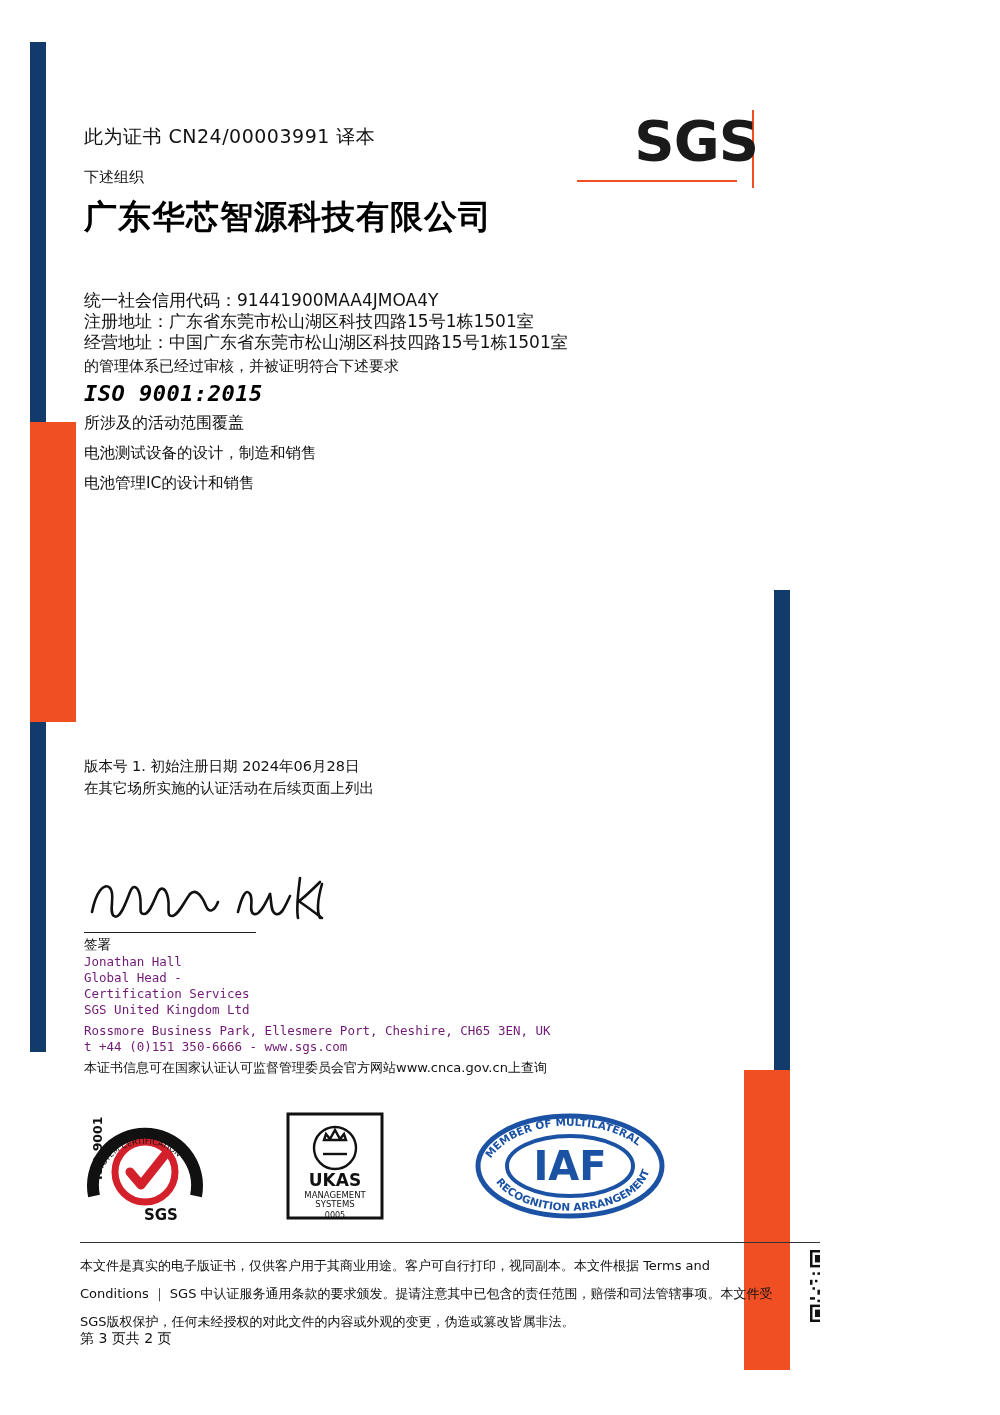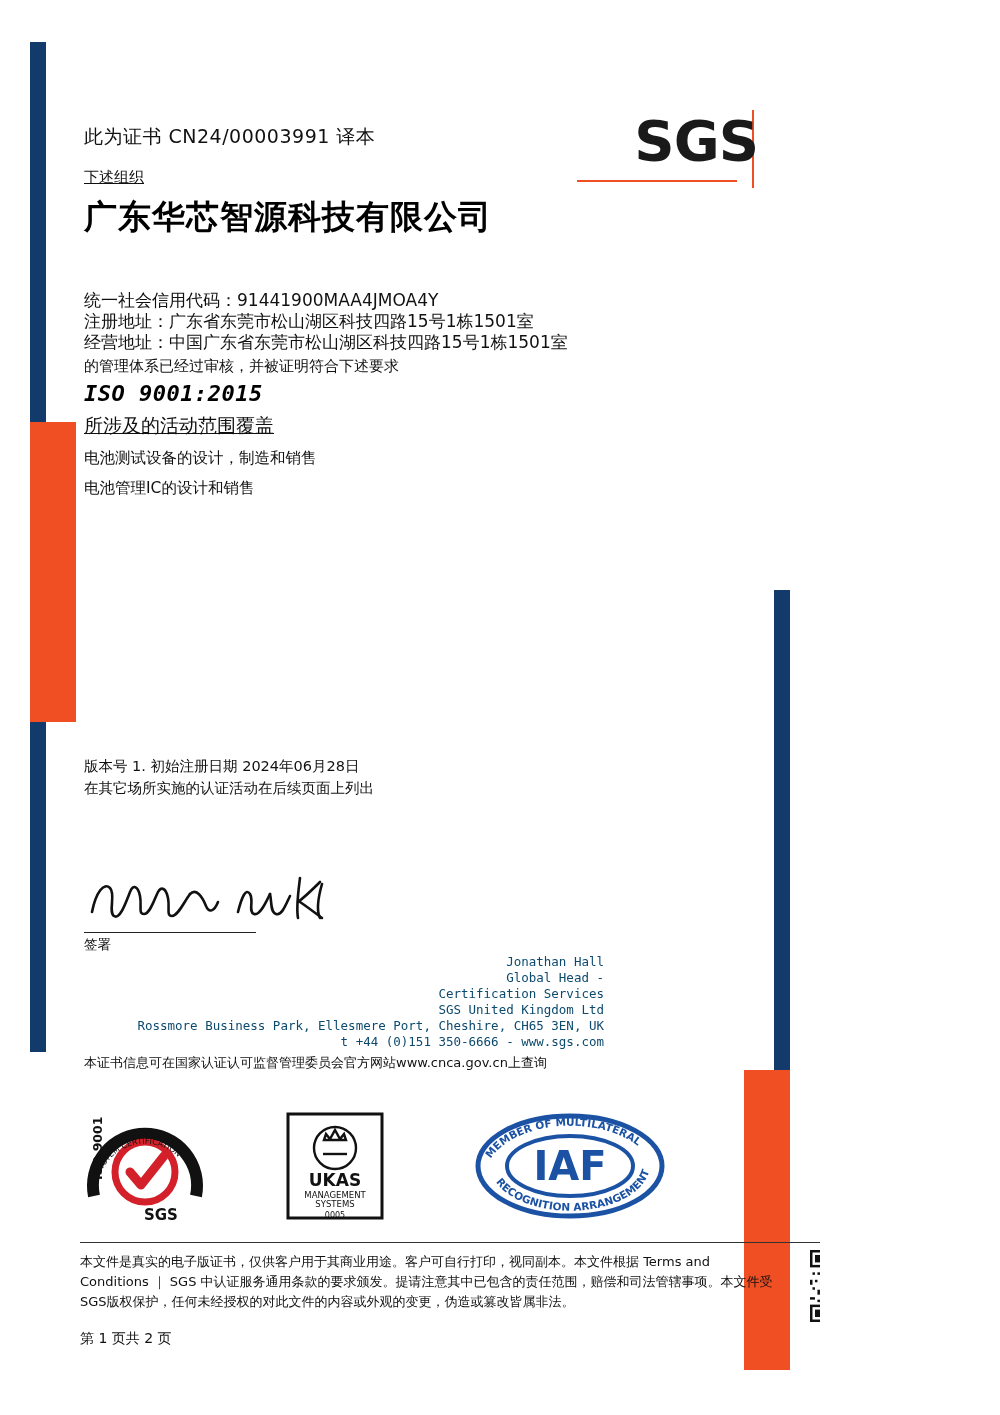--- a/index.html
+++ b/index.html
@@ -68,21 +68,20 @@
     color: #111;
     letter-spacing: 0.5px;
   }
   .org-label {
     position: absolute;
     left: 84px;
     top: 168px;
     font-family: "DejaVu Sans", sans-serif;
     font-size: 15px;
     color: #111;
-    text-decoration: underline;
   }
   .org-name {
     position: absolute;
     left: 84px;
     top: 195px;
     font-family: "DejaVu Sans", sans-serif;
     font-size: 33px;
     font-weight: bold;
     color: #000;
     letter-spacing: 1px;
@@ -146,23 +145,22 @@
     font-family: "DejaVu Sans Mono", monospace;
     font-size: 22px;
     font-weight: bold;
     color: #000;
     letter-spacing: 0.5px;
     font-style: italic;
   }
   .scope-intro {
     margin-top: 7px;
     font-family: "DejaVu Sans", sans-serif;
-    font-size: 19px;
-    color: #111;
-    text-decoration: underline;
+    font-size: 16px;
+    color: #111;
   }
   .scope-line {
     margin-top: 9px;
     font-family: "DejaVu Sans", sans-serif;
     font-size: 15.5px;
     color: #111;
   }
 
   
   .validity {
@@ -198,26 +196,26 @@
   }
   .sign-label {
     font-family: "DejaVu Sans", sans-serif;
     font-size: 13.5px;
     color: #111;
     margin-top: 3px;
   }
   .sign-mono {
     font-family: "DejaVu Sans Mono", monospace;
     font-size: 12.5px;
-    color: #0c4a6e;
+    color: #701a75;
     line-height: 16px;
     white-space: nowrap;
-    text-align: right;
   }
   .sign-mono.addr {
+    margin-top: 5px;
   }
   .cnca-note {
     margin-top: 4px;
     font-family: "DejaVu Sans", sans-serif;
     font-size: 13px;
     color: #111;
     white-space: nowrap;
   }
 
   
@@ -247,21 +245,21 @@
     height: 1px;
     background: #333;
   }
   .footer-text {
     position: absolute;
     left: 80px;
     top: 1252px;
     width: 700px;
     font-family: "DejaVu Sans", sans-serif;
     font-size: 13px;
-    line-height: 20px;
+    line-height: 28px;
     color: #111;
   }
   .qr {
     position: absolute;
     left: 810px;
     top: 1250px;
     width: 72px;
     height: 72px;
   }
   .page-num {
@@ -478,14 +476,14 @@
         <rect x="26" y="25" width="1" height="1"></rect>
         <rect x="27" y="27" width="1" height="1"></rect>
       <rect x="10" y="27" width="1" height="1"></rect>
         <rect x="13" y="27" width="2" height="1"></rect>
         <rect x="17" y="27" width="1" height="1"></rect>
       <rect x="20" y="27" width="1" height="1"></rect>
         <rect x="24" y="27" width="1" height="1"></rect>
     </g>
   </svg>
 
-  <div class="page-num">第 1 页共 2 页</div>
+  <div class="page-num">第 3 页共 2 页</div>
 </div>
 
 </body></html>

